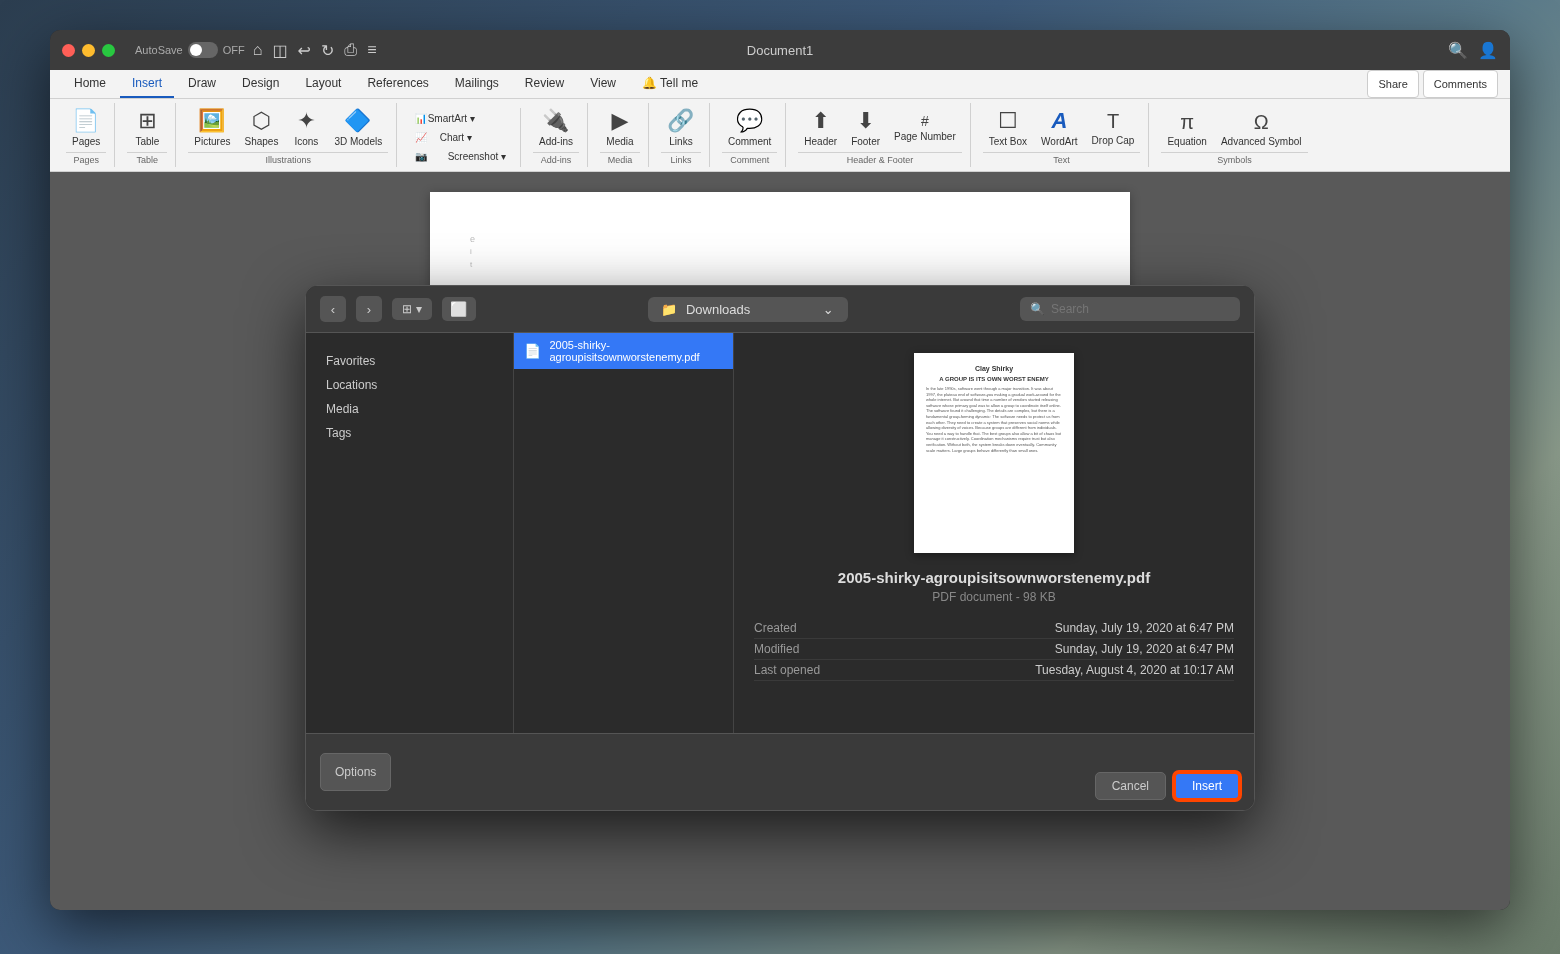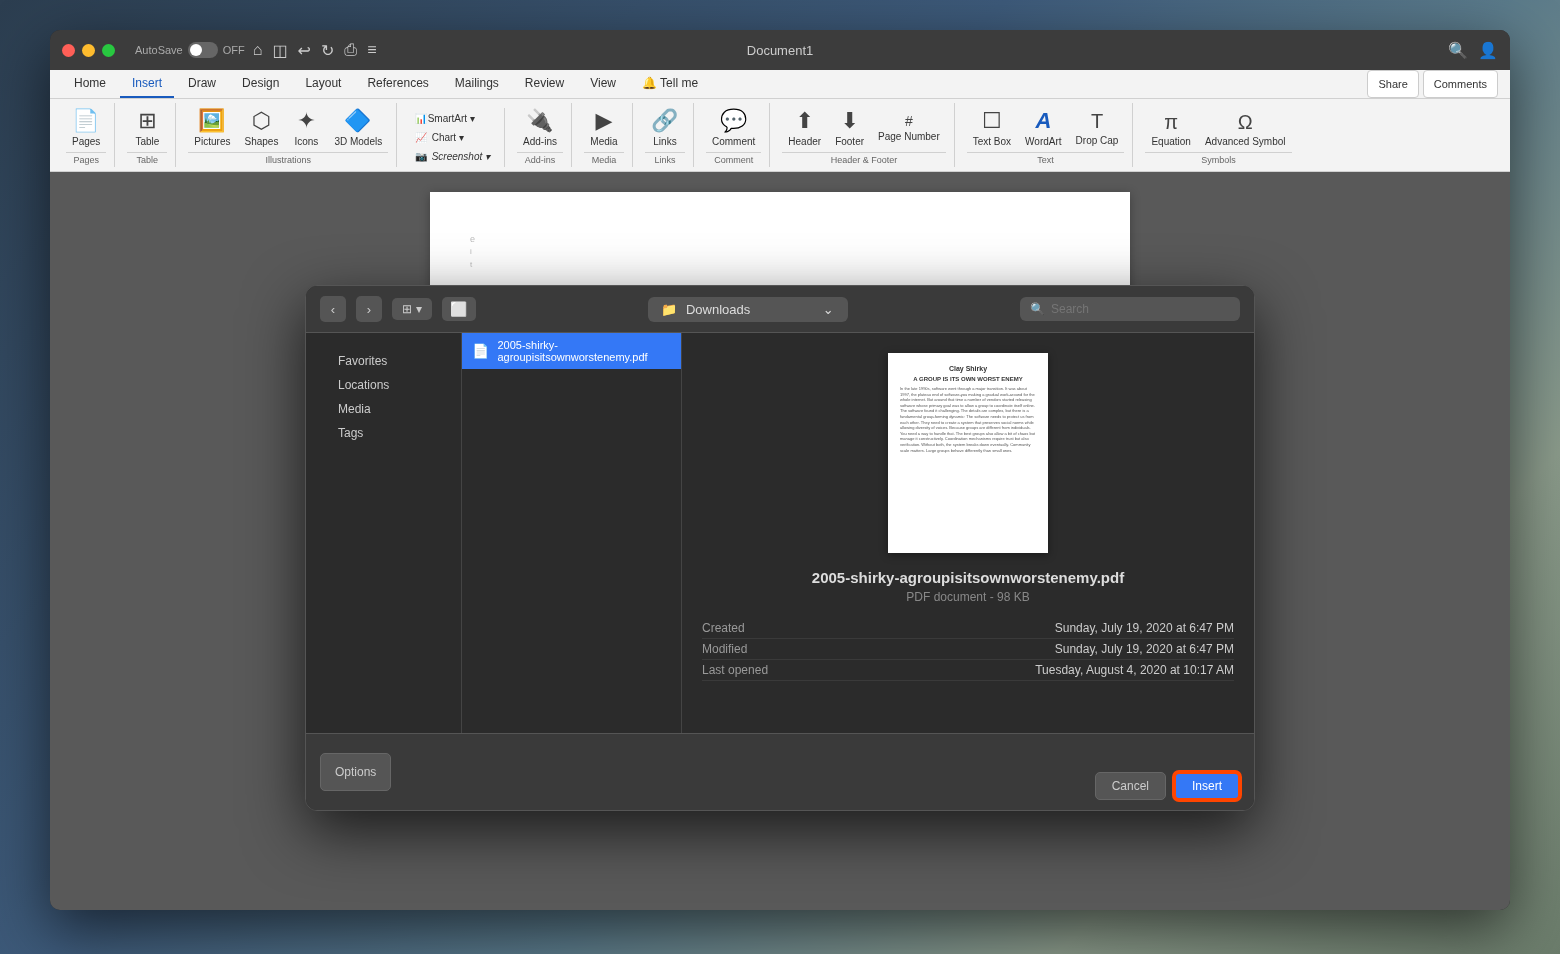--- a/index.html
+++ b/index.html
@@ -303,23 +303,23 @@
       outline: none;
       flex: 1;
     }
 
     
     .dialog-body {
       display: flex;
       height: 400px;
     }
     .dialog-sidebar {
-      width: 156px;
+      width: 208px;
       background: #2b2b2b;
-      padding: 16px 24px;
+      padding: 16px 12px;
       border-right: 1px solid #444;
     }
     .sidebar-item {
       padding: 5px 8px;
       color: #ccc;
       font-size: 12px;
       cursor: pointer;
       border-radius: 4px;
     }
 
@@ -571,25 +571,25 @@
 
       <div class="ribbon-group">
         <div class="ribbon-group-items">
           <div style="display:flex; flex-direction:column; gap:2px;">
             <div class="ribbon-item" style="flex-direction:row; min-width:80px;">
               <span>📊</span>
               <span style="font-size:10px; ">SmartArt ▾</span>
             </div>
             <div class="ribbon-item" style="flex-direction:row; min-width:80px;">
               <span>📈</span>
-              <span style="font-size:10px; margin-left:4px;">Chart ▾</span>
+              <span style="font-size:10px; margin-left:12px;">Chart ▾</span>
             </div>
             <div class="ribbon-item" style="flex-direction:row; min-width:80px;">
               <span>📷</span>
-              <span style="font-size:10px; margin-left:4px;font-style:italic;">Screenshot ▾</span>
+              <span style="font-size:10px; margin-left:20px;">Screenshot ▾</span>
             </div>
           </div>
         </div>
       </div>
 
       <div class="ribbon-group">
         <div class="ribbon-group-items">
           <div class="ribbon-item">
             <span class="ribbon-icon">🔌</span>
             <span class="ribbon-label">Add-ins</span>

